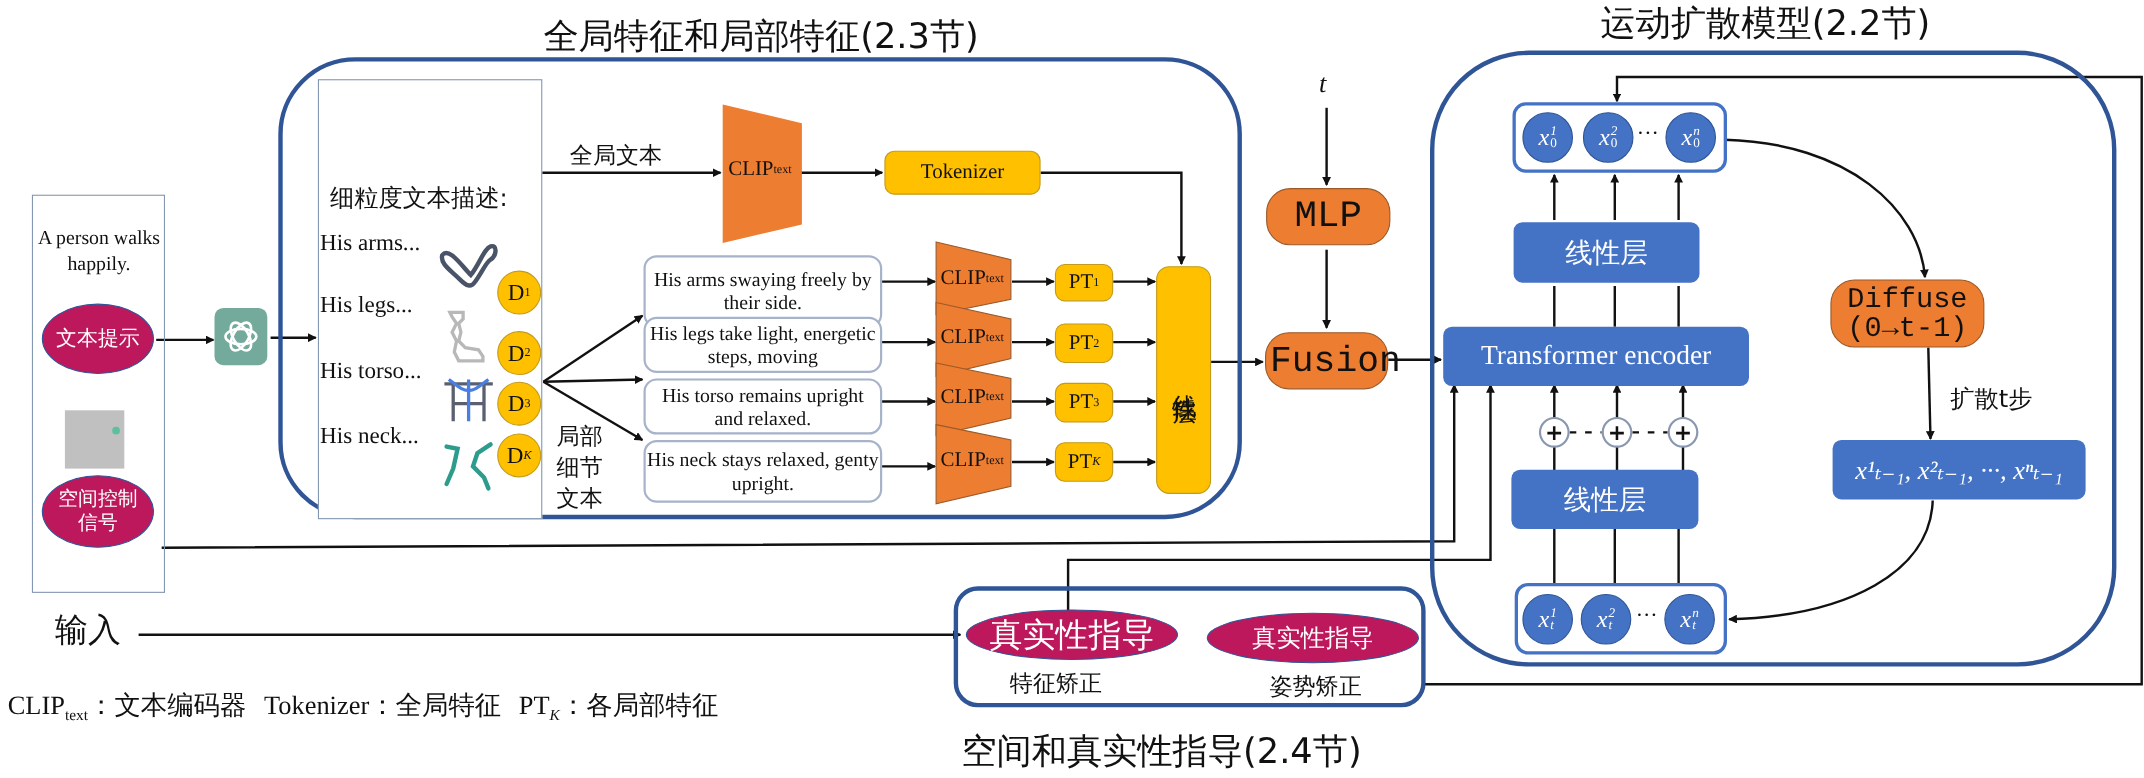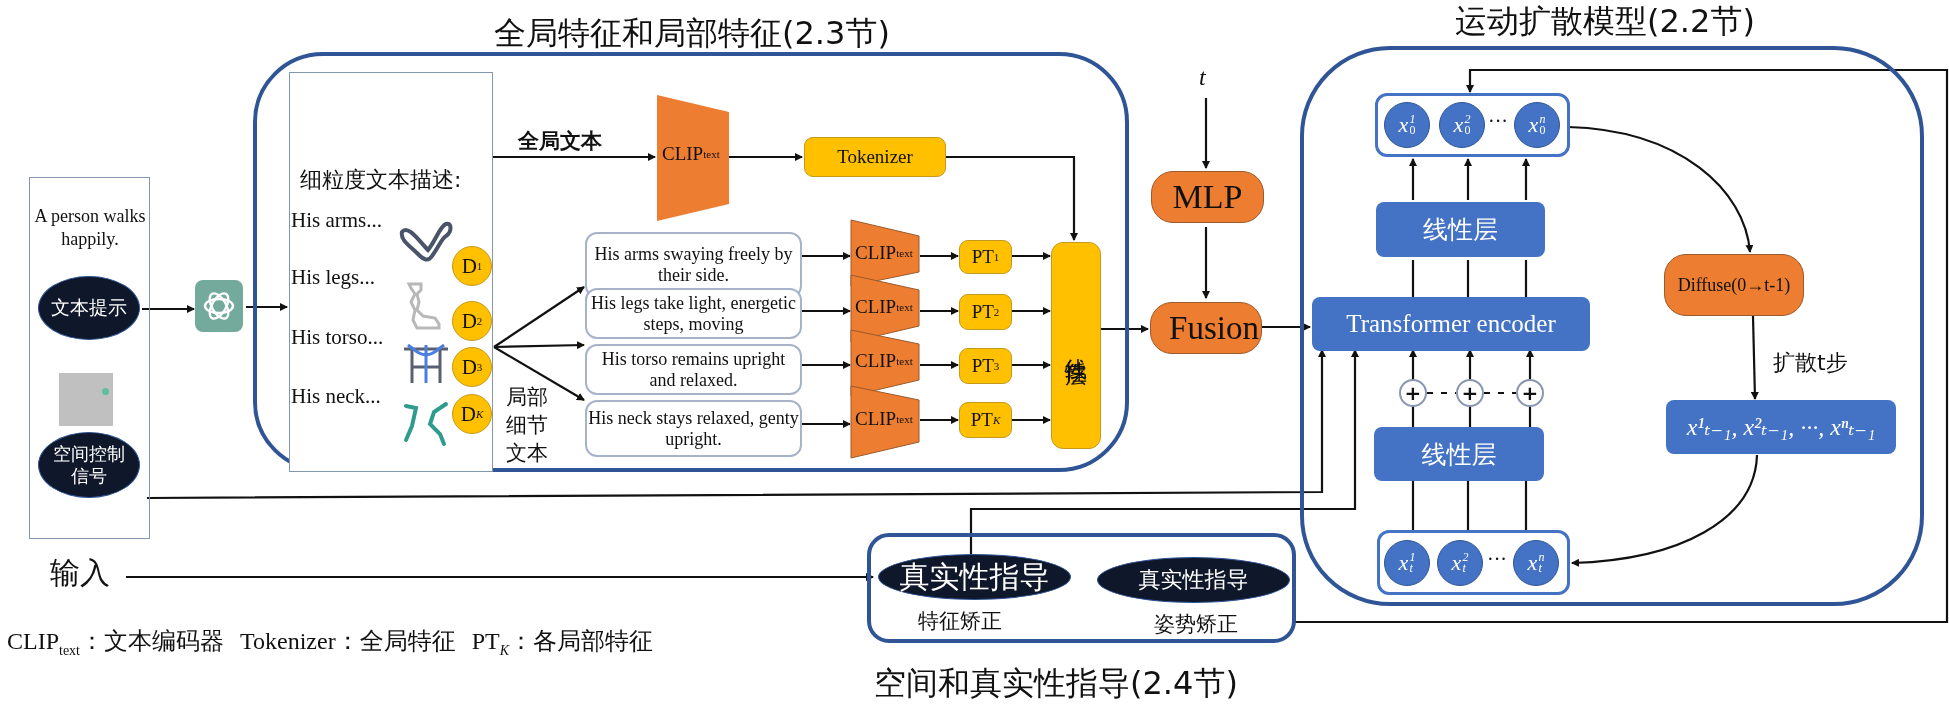--- a/index.html
+++ b/index.html
@@ -3,23 +3,23 @@
 <meta charset="utf-8">
 <style>
   html, body { margin:0; padding:0; background:#ffffff; }
   body { width:1949px; height:707px; position:relative; overflow:hidden;
          font-family:"Liberation Serif","DejaVu Serif",serif; color:#111; }
   .abs { position:absolute; }
   svg.wires { position:absolute; left:0; top:0; width:1949px; height:707px; pointer-events:none; }
   .title { font-size:32px; white-space:nowrap; }
   .panel { border:4px solid #2f5597; border-radius:70px; box-sizing:border-box; }
   .box-blue { background:#4472c4; color:#fff; border-radius:8px; display:flex; align-items:center; justify-content:center; }
-  .box-orange { background:#ed7d31; border:1.5px solid #9a5a2a; border-radius:22px; display:flex; align-items:center; justify-content:center; box-sizing:border-box; }
+  .box-orange { background:#ed7d31; border:1.5px solid #9a5a2a; border-radius:22px; display:flex; align-items:center; justify-content:center; box-sizing:border-box;font-family:Liberation Mono, monospace; }
   .box-yellow { background:#ffc000; border:1.5px solid #c49a1c; border-radius:9px; display:flex; align-items:center; justify-content:center; box-sizing:border-box; }
-  .ellipse-blue { background:#0f172a; color:#fff; border-radius:50%; display:flex; align-items:center; justify-content:center; text-align:center; border:1.5px solid #2f5597; box-sizing:border-box; }
+  .ellipse-blue { background:#be185d; color:#fff; border-radius:50%; display:flex; align-items:center; justify-content:center; text-align:center; border:1.5px solid #2f5597; box-sizing:border-box; }
   .desc { background:#fff; border:2px solid #a6b3c9; border-radius:12px; box-sizing:border-box; display:flex; align-items:center; justify-content:center; text-align:center; font-size:18px; line-height:21px; }
   .clip { display:flex; align-items:center; padding-left:4px; font-size:19px; color:#111; }
   .clip sub, .pt sub { font-size:11px; vertical-align:-3px; }
   .dcircle { width:40px; height:40px; border-radius:50%; background:#ffc000; border:1.5px solid #c49a1c; box-sizing:border-box; display:flex; align-items:center; justify-content:center; font-size:21px; }
   .dcircle sub { font-size:11px; vertical-align:-5px; }
   .token { width:46px; height:46px; border-radius:50%; background:#4472c4; color:#fff; display:flex; align-items:center; justify-content:center; font-style:italic; font-size:22px; border:1px solid #2f5597; box-sizing:border-box; }
   .token .ss { display:inline-flex; flex-direction:column; font-size:12px; line-height:11px; margin-left:1px; font-style:normal; }
   .token .ss i { font-style:italic; }
   .plus { width:28px; height:28px; border-radius:50%; background:#fff; border:2px solid #8a97b0; box-sizing:border-box; display:flex; align-items:center; justify-content:center; font-size:20px; font-weight:bold; font-family:"DejaVu Sans",sans-serif; }
   .cn { font-family:"DejaVu Sans","Liberation Sans",sans-serif; }
@@ -132,21 +132,21 @@
       <ellipse cx="18" cy="18" rx="14" ry="7"></ellipse>
       <ellipse cx="18" cy="18" rx="14" ry="7" transform="rotate(60 18 18)"></ellipse>
       <ellipse cx="18" cy="18" rx="14" ry="7" transform="rotate(120 18 18)"></ellipse>
     </g>
   </svg>
 </div>
 
 <div class="abs panel" style="left:253px;top:52px;width:876px;height:420px;"></div>
 <div class="abs" style="left:289px;top:72px;width:204px;height:400px;border:1.5px solid #8497b0;box-sizing:border-box;background:#fff;"></div>
 <div class="abs cn" style="left:300px;top:165px;font-size:22px;">细粒度文本描述:</div>
-<div class="abs cn" style="left:518px;top:127px;font-size:21px;font-weight:bold;">全局文本</div>
+<div class="abs cn" style="left:518px;top:127px;font-size:21px;">全局文本</div>
 
 <div class="abs" style="left:291px;top:208px;font-size:21px;">His arms...</div>
 <div class="abs" style="left:291px;top:265px;font-size:21px;">His legs...</div>
 <div class="abs" style="left:291px;top:325px;font-size:21px;">His torso...</div>
 <div class="abs" style="left:291px;top:384px;font-size:21px;">His neck...</div>
 
 <svg class="abs" style="left:398px;top:218px;" width="56" height="50" viewBox="0 0 56 50">
   <path d="M4,14 C10,6 22,24 30,32 C38,22 42,8 48,6 C54,4 54,14 48,18 C44,20 40,30 34,38 C30,44 26,42 20,36 C12,28 2,22 4,14 z" fill="none" stroke="#4a5468" stroke-width="4"></path>
 </svg>
 <svg class="abs" style="left:405px;top:280px;" width="40" height="52" viewBox="0 0 40 52">
@@ -299,21 +299,21 @@
   </div>
 <div class="abs" style="left:1487px;top:548px;font-size:20px;">···</div>
 <div class="abs token" style="left:1513px;top:540px;">
     <span>x</span>
     <span class="ss">
       <i>n</i>
       <i>t</i>
     </span>
   </div>
 
-<div class="abs box-orange" style="left:1664px;top:254px;width:140px;height:62px;font-size:18px;line-height:26px;">
+<div class="abs box-orange" style="left:1664px;top:254px;width:140px;height:62px;flex-direction:column;font-size:26px;line-height:26px;">
   <span>Diffuse</span>
   <span>(0→t-1)</span>
 </div>
 <div class="abs cn" style="left:1773px;top:348px;font-size:22px;">扩散t步</div>
 <div class="abs box-blue" style="left:1638px;top:400px;width:230px;height:54px;font-size:24px;font-style:italic;margin-left:28px;">x¹ₜ₋₁, x²ₜ₋₁, ···, xⁿₜ₋₁</div>
 
 <div class="abs" style="left:867px;top:533px;width:429px;height:110px;border:4px solid #2f5597;border-radius:22px;box-sizing:border-box;"></div>
 <div class="abs ellipse-blue cn" style="left:878px;top:554px;width:193px;height:46px;font-size:30px;">真实性指导</div>
 <div class="abs ellipse-blue cn" style="left:1097px;top:557px;width:193px;height:46px;font-size:22px;">真实性指导</div>
 <div class="abs cn" style="left:918px;top:607px;font-size:21px;">特征矫正</div>

